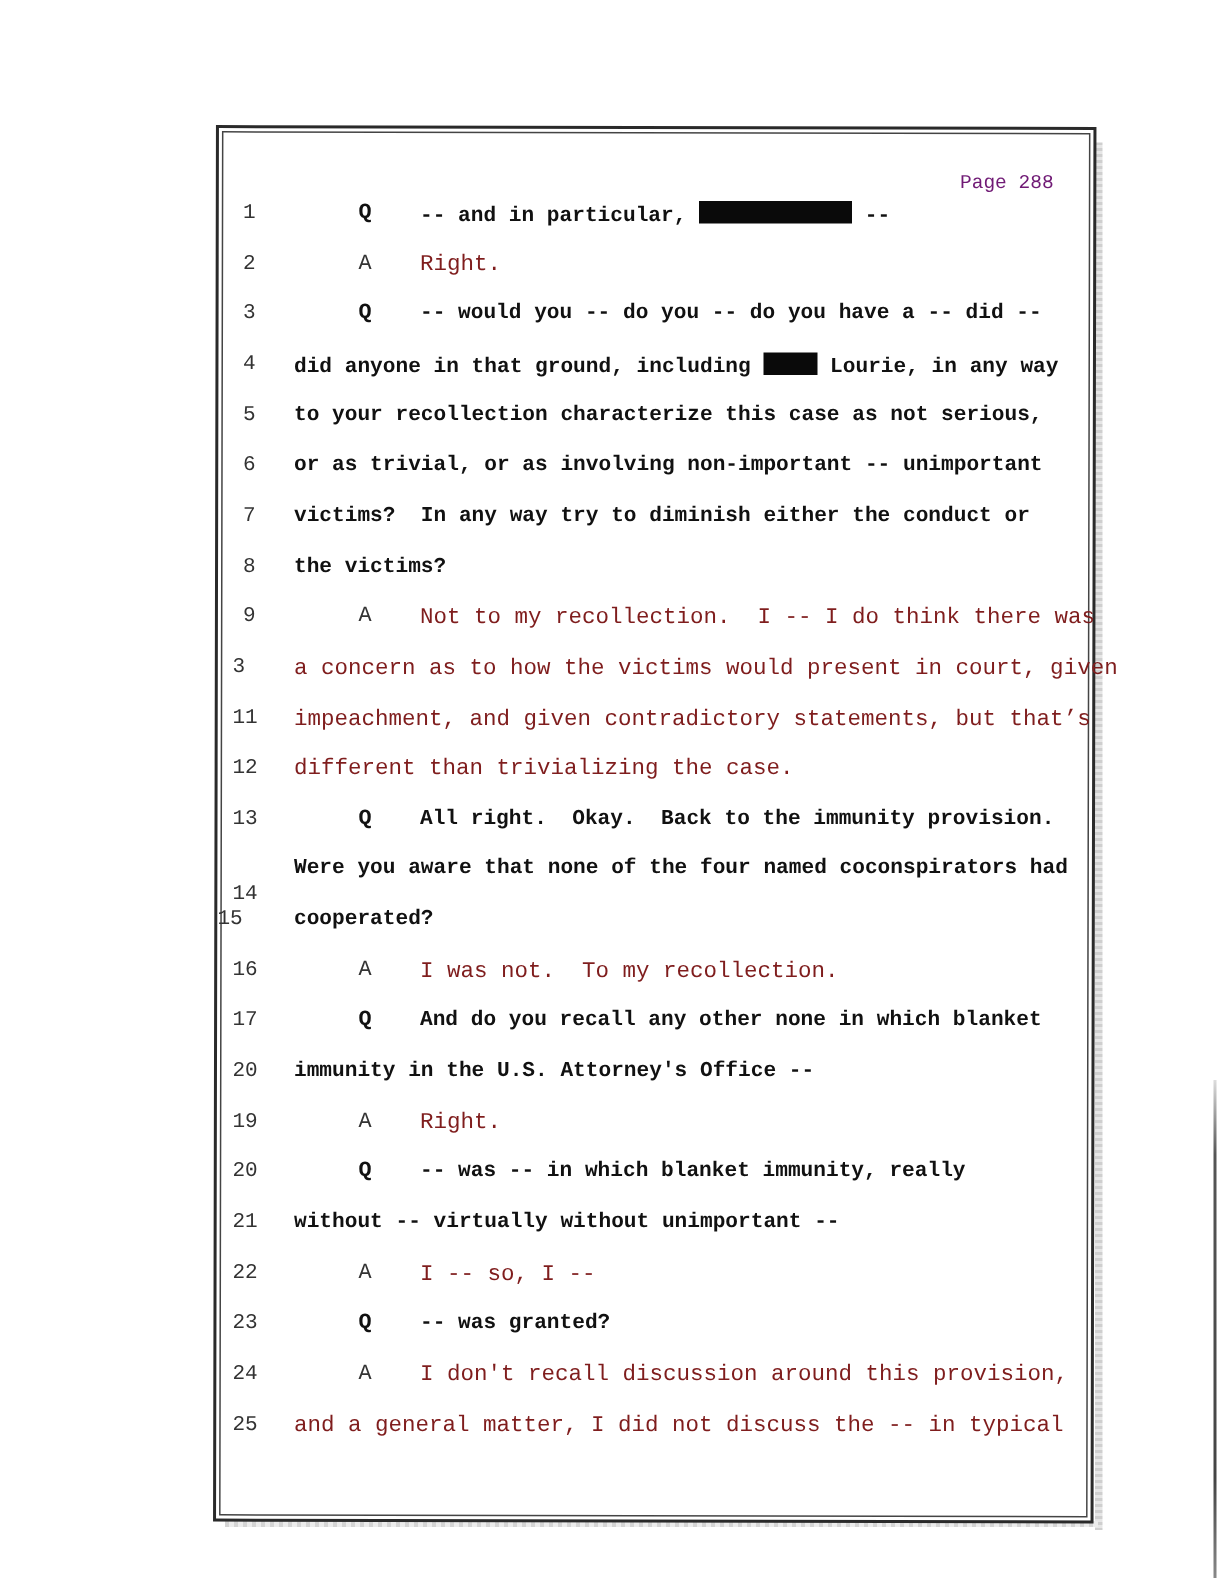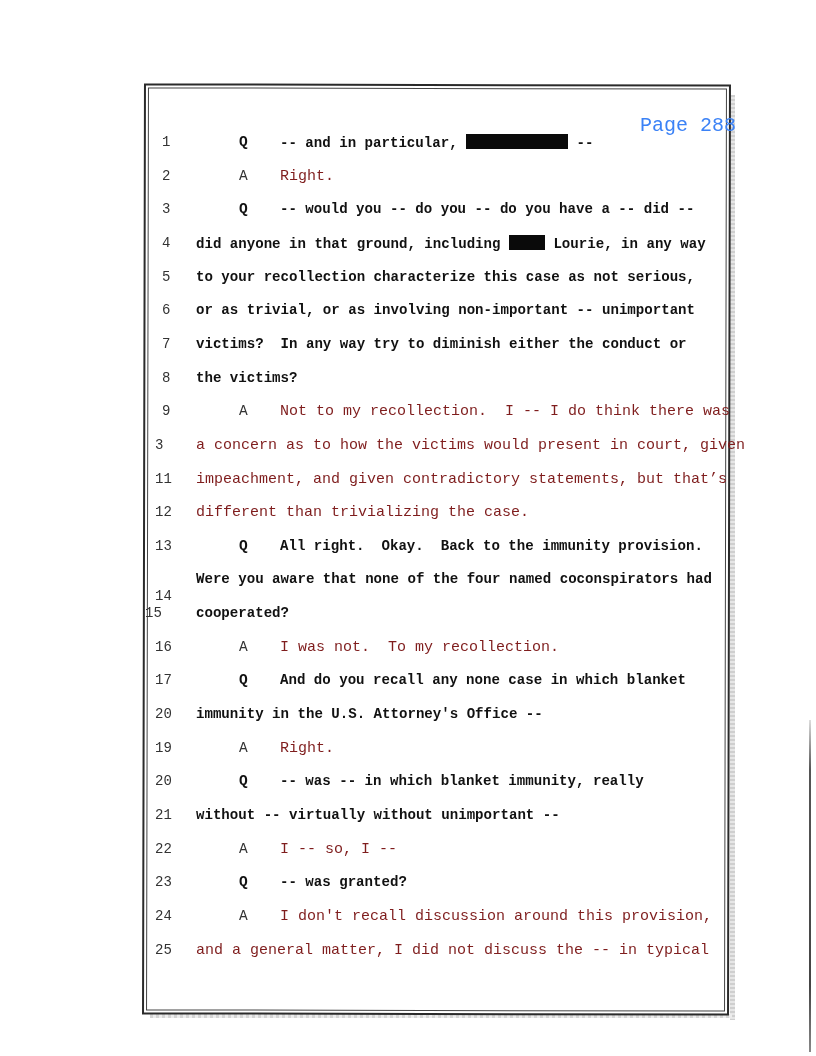--- a/index.html
+++ b/index.html
@@ -19,21 +19,21 @@
   }
   .page-shadow-bottom {
     position: absolute; left: 150px; top: 1014px; width: 582px; height: 4px;
     background: repeating-linear-gradient(90deg, #d4d4d4 0 3px, #ececec 3px 6px);
   }
   .stray-line {
     position: absolute; left: 809px; top: 720px; width: 1.5px; height: 332px;
     background: linear-gradient(180deg, #ddd 0%, #555 15%, #444 80%, #888 100%);
   }
   .page-number {
-    position: absolute; left: 640px; top: 114px; font-size: 20px; color: #3b82f6;
+    position: absolute; left: 640px; top: 114px; font-size: 13px; color: #701a75;
     white-space: pre;
   }
   .line {
     position: absolute; left: 0; height: 20px; white-space: pre;
   }
   .ln {
     position: absolute; left: 162px; font-size: 14px; color: #333;
   }
   .speaker {
     position: absolute; left: 239px; font-size: 14.5px;
@@ -69,21 +69,21 @@
     <div class="line" style="top: 335.9px;"><span class="ln">7</span><span class="txt bold cont"><span>victims?  In any way try to diminish either the conduct or</span></span></div>
     <div class="line" style="top: 369.55px;"><span class="ln">8</span><span class="txt bold cont"><span>the victims?</span></span></div>
     <div class="line" style="top: 403.2px;"><span class="ln">9</span><span class="speaker a">A</span><span class="txt reg indent"><span>Not to my recollection.  I -- I do think there was</span></span></div>
     <div class="line" style="top: 436.85px;"><span class="ln" style="left: 155px;">3</span><span class="txt reg cont"><span>a concern as to how the victims would present in court, given</span></span></div>
     <div class="line" style="top: 470.5px;"><span class="ln" style="left: 155px;">11</span><span class="txt reg cont"><span>impeachment, and given contradictory statements, but that’s</span></span></div>
     <div class="line" style="top: 504.15px;"><span class="ln" style="left: 155px;">12</span><span class="txt reg cont"><span>different than trivializing the case.</span></span></div>
     <div class="line" style="top: 537.8px;"><span class="ln" style="left: 155px;">13</span><span class="speaker q">Q</span><span class="txt bold indent"><span>All right.  Okay.  Back to the immunity provision.</span></span></div>
     <div class="line" style="top: 571.45px;"><span class="ln" style="left: 155px; margin-top: 17px;">14</span><span class="txt bold cont"><span>Were you aware that none of the four named coconspirators had</span></span></div>
     <div class="line" style="top: 605.1px;"><span class="ln" style="left: 145px;">15</span><span class="txt bold cont"><span>cooperated?</span></span></div>
     <div class="line" style="top: 638.75px;"><span class="ln" style="left: 155px;">16</span><span class="speaker a">A</span><span class="txt reg indent"><span>I was not.  To my recollection.</span></span></div>
-    <div class="line" style="top: 672.4px;"><span class="ln" style="left: 155px;">17</span><span class="speaker q">Q</span><span class="txt bold indent"><span>And do you recall any none case in which blanket</span></span></div>
+    <div class="line" style="top: 672.4px;"><span class="ln" style="left: 155px;">17</span><span class="speaker q">Q</span><span class="txt bold indent"><span>And do you recall any other none in which blanket</span></span></div>
     <div class="line" style="top: 706.05px;"><span class="ln" style="left: 155px;">20</span><span class="txt bold cont"><span>immunity in the U.S. Attorney's Office --</span></span></div>
     <div class="line" style="top: 739.7px;"><span class="ln" style="left: 155px;">19</span><span class="speaker a">A</span><span class="txt reg indent"><span>Right.</span></span></div>
     <div class="line" style="top: 773.35px;"><span class="ln" style="left: 155px;">20</span><span class="speaker q">Q</span><span class="txt bold indent"><span>-- was -- in which blanket immunity, really</span></span></div>
     <div class="line" style="top: 807px;"><span class="ln" style="left: 155px;">21</span><span class="txt bold cont"><span>without -- virtually without unimportant --</span></span></div>
     <div class="line" style="top: 840.65px;"><span class="ln" style="left: 155px;">22</span><span class="speaker a">A</span><span class="txt reg indent"><span>I -- so, I --</span></span></div>
     <div class="line" style="top: 874.3px;"><span class="ln" style="left: 155px;">23</span><span class="speaker q">Q</span><span class="txt bold indent"><span>-- was granted?</span></span></div>
     <div class="line" style="top: 907.95px;"><span class="ln" style="left: 155px; text-align: right;">24</span><span class="speaker a">A</span><span class="txt reg indent"><span>I don't recall discussion around this provision,</span></span></div>
     <div class="line" style="top: 941.6px;"><span class="ln" style="left: 155px;">25</span><span class="txt reg cont"><span>and a general matter, I did not discuss the -- in typical</span></span></div>
   </div>
 

